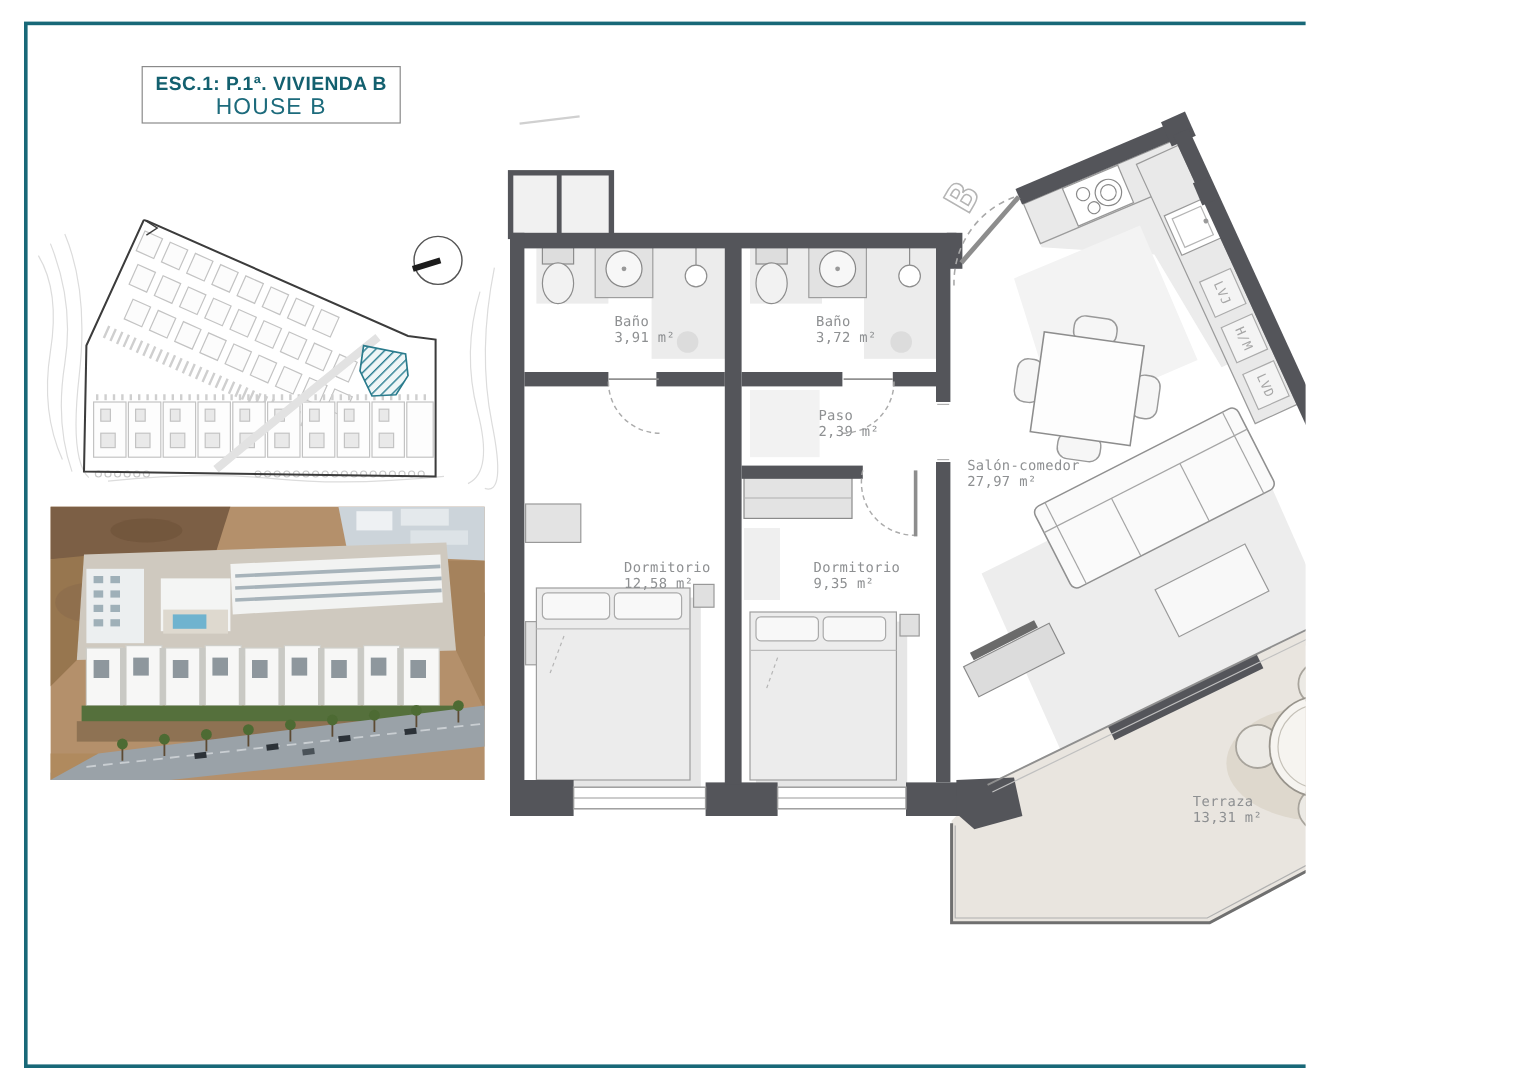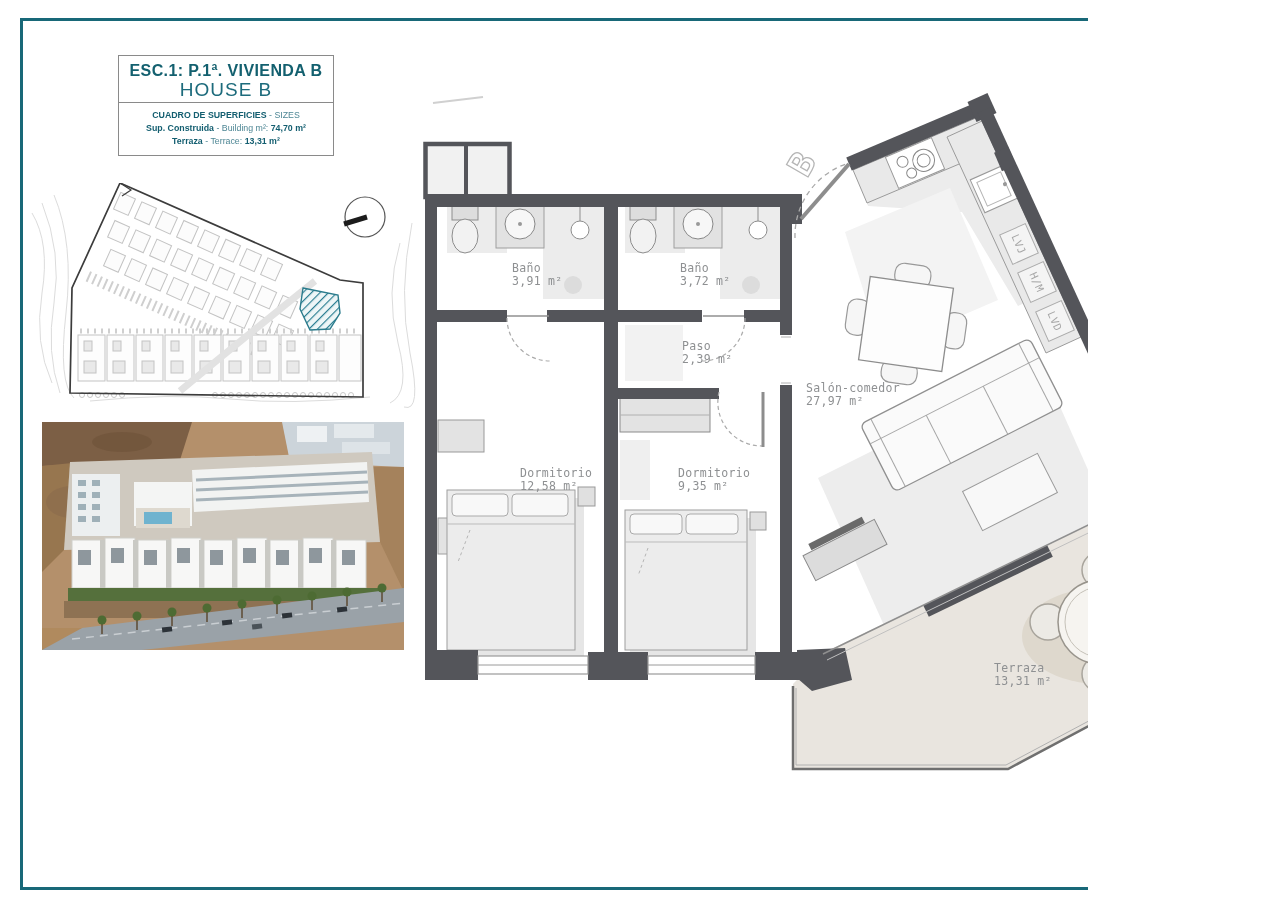--- a/index.html
+++ b/index.html
@@ -23,25 +23,20 @@
 </head>
 <body>
 
 <div id="sheet">
   <div id="frame"></div>
 
   <div id="title-block">
     <div class="tb-box" id="tb-top">
       <div id="tb-title">ESC.1: P.1ª. VIVIENDA B</div>
       <div id="tb-subtitle">HOUSE B</div>
-    </div>
-    <div class="tb-box" id="tb-bottom">
-      <div class="tb-row"><b>CUADRO DE SUPERFICIES</b><span> - SIZES</span></div>
-      <div class="tb-row"><b>Sup. Construida</b><span> - Building m²: </span><b>74,70 m²</b></div>
-      <div class="tb-row"><b>Terraza</b><span> - Terrace: </span><b>13,31 m²</b></div>
     </div>
   </div>
 
   <svg style="position:absolute;left:30px;top:183px;" width="395" height="228" viewBox="0 0 395 228">
     <defs>
       <pattern id="tealHatch" width="6" height="6" patternUnits="userSpaceOnUse" patternTransform="rotate(45)">
         <rect width="6" height="6" fill="#eef6f7"></rect>
         <line x1="0" y1="0" x2="0" y2="6" stroke="#2d8093" stroke-width="2.4"></line>
       </pattern>
     </defs>

